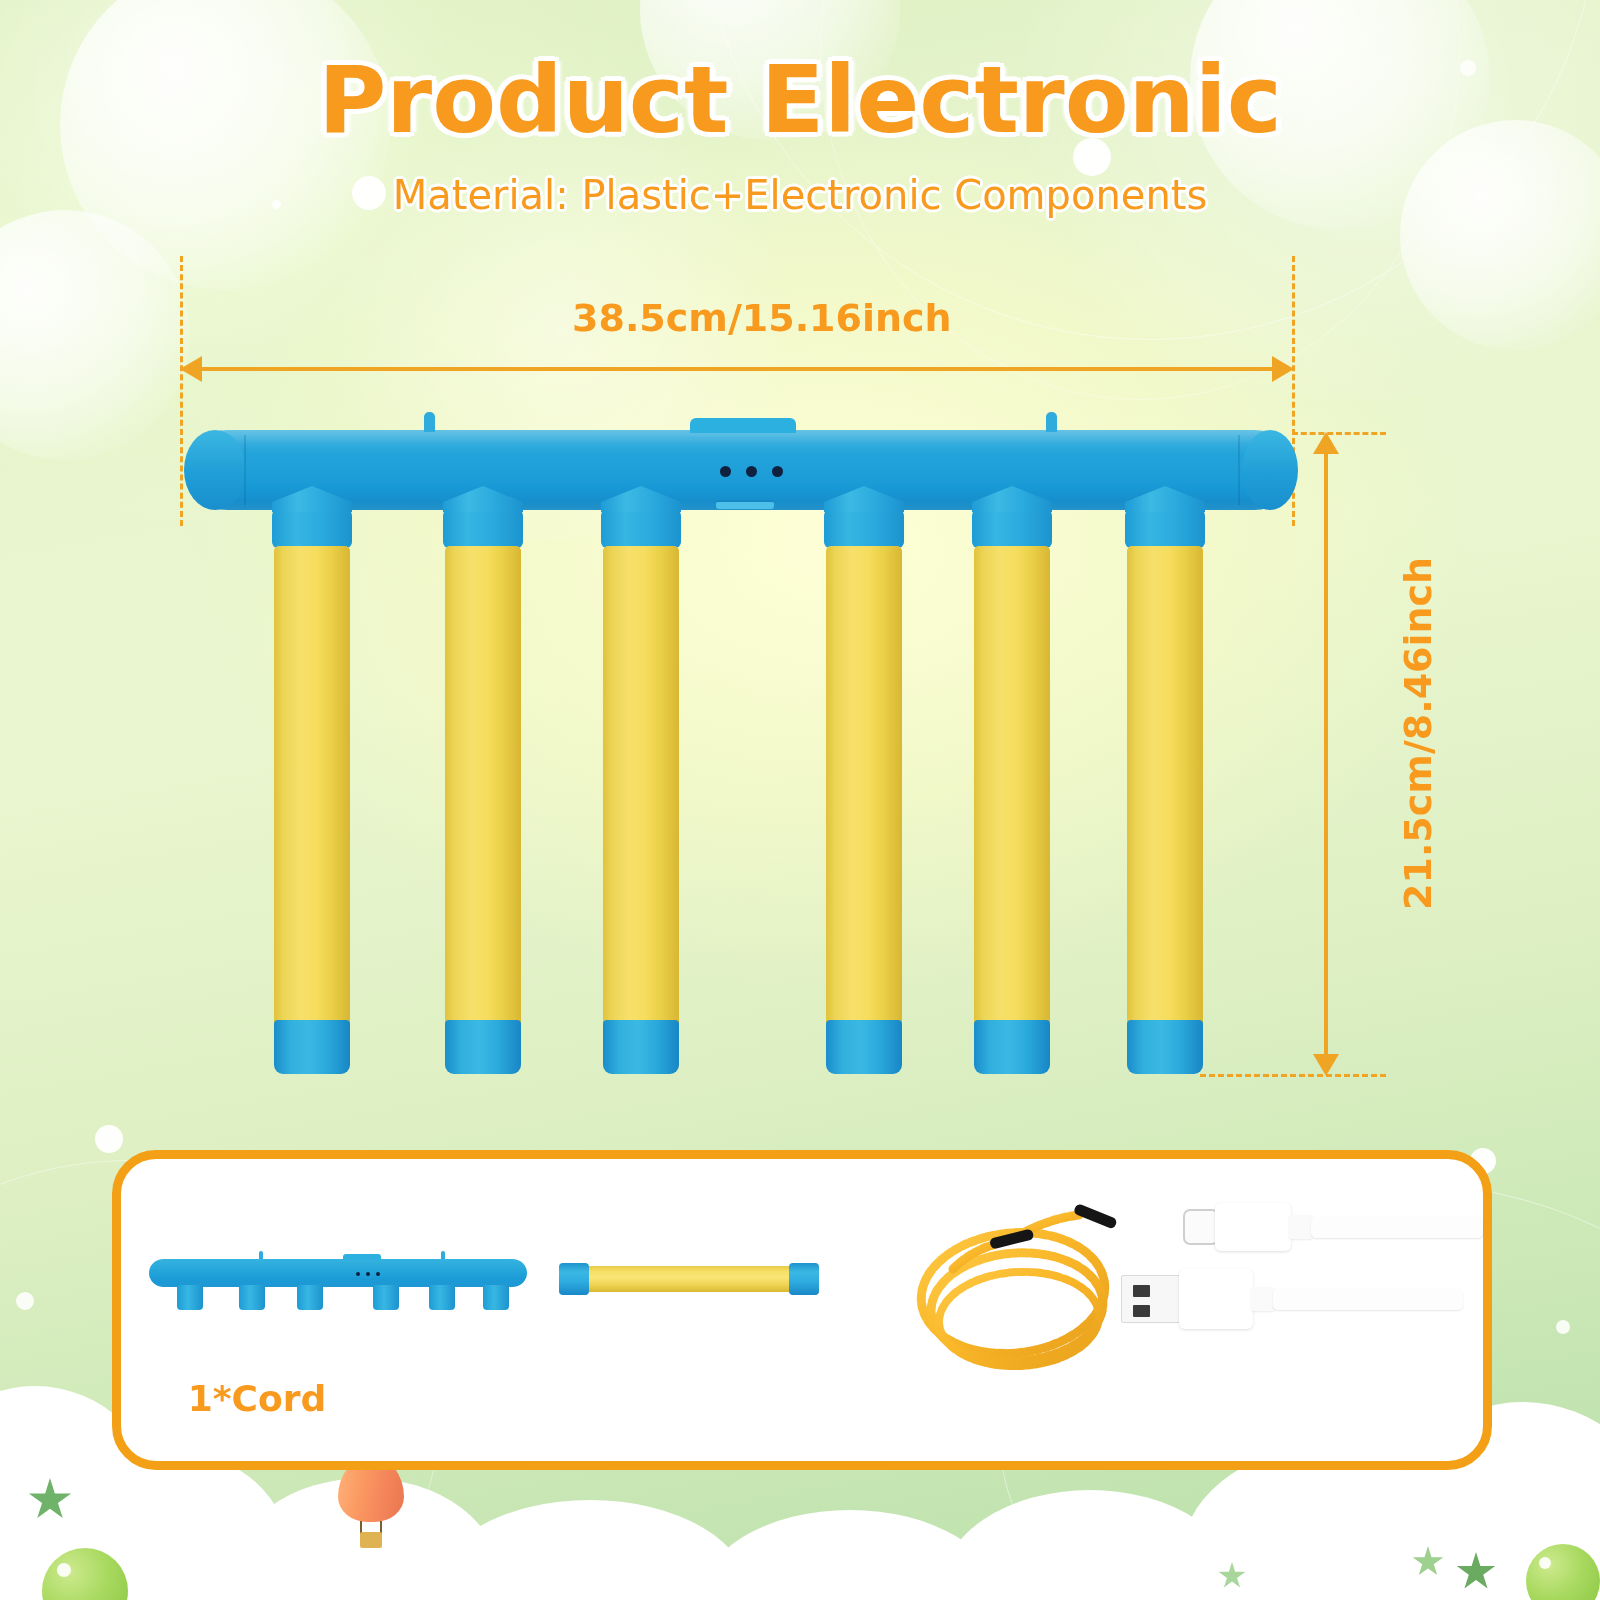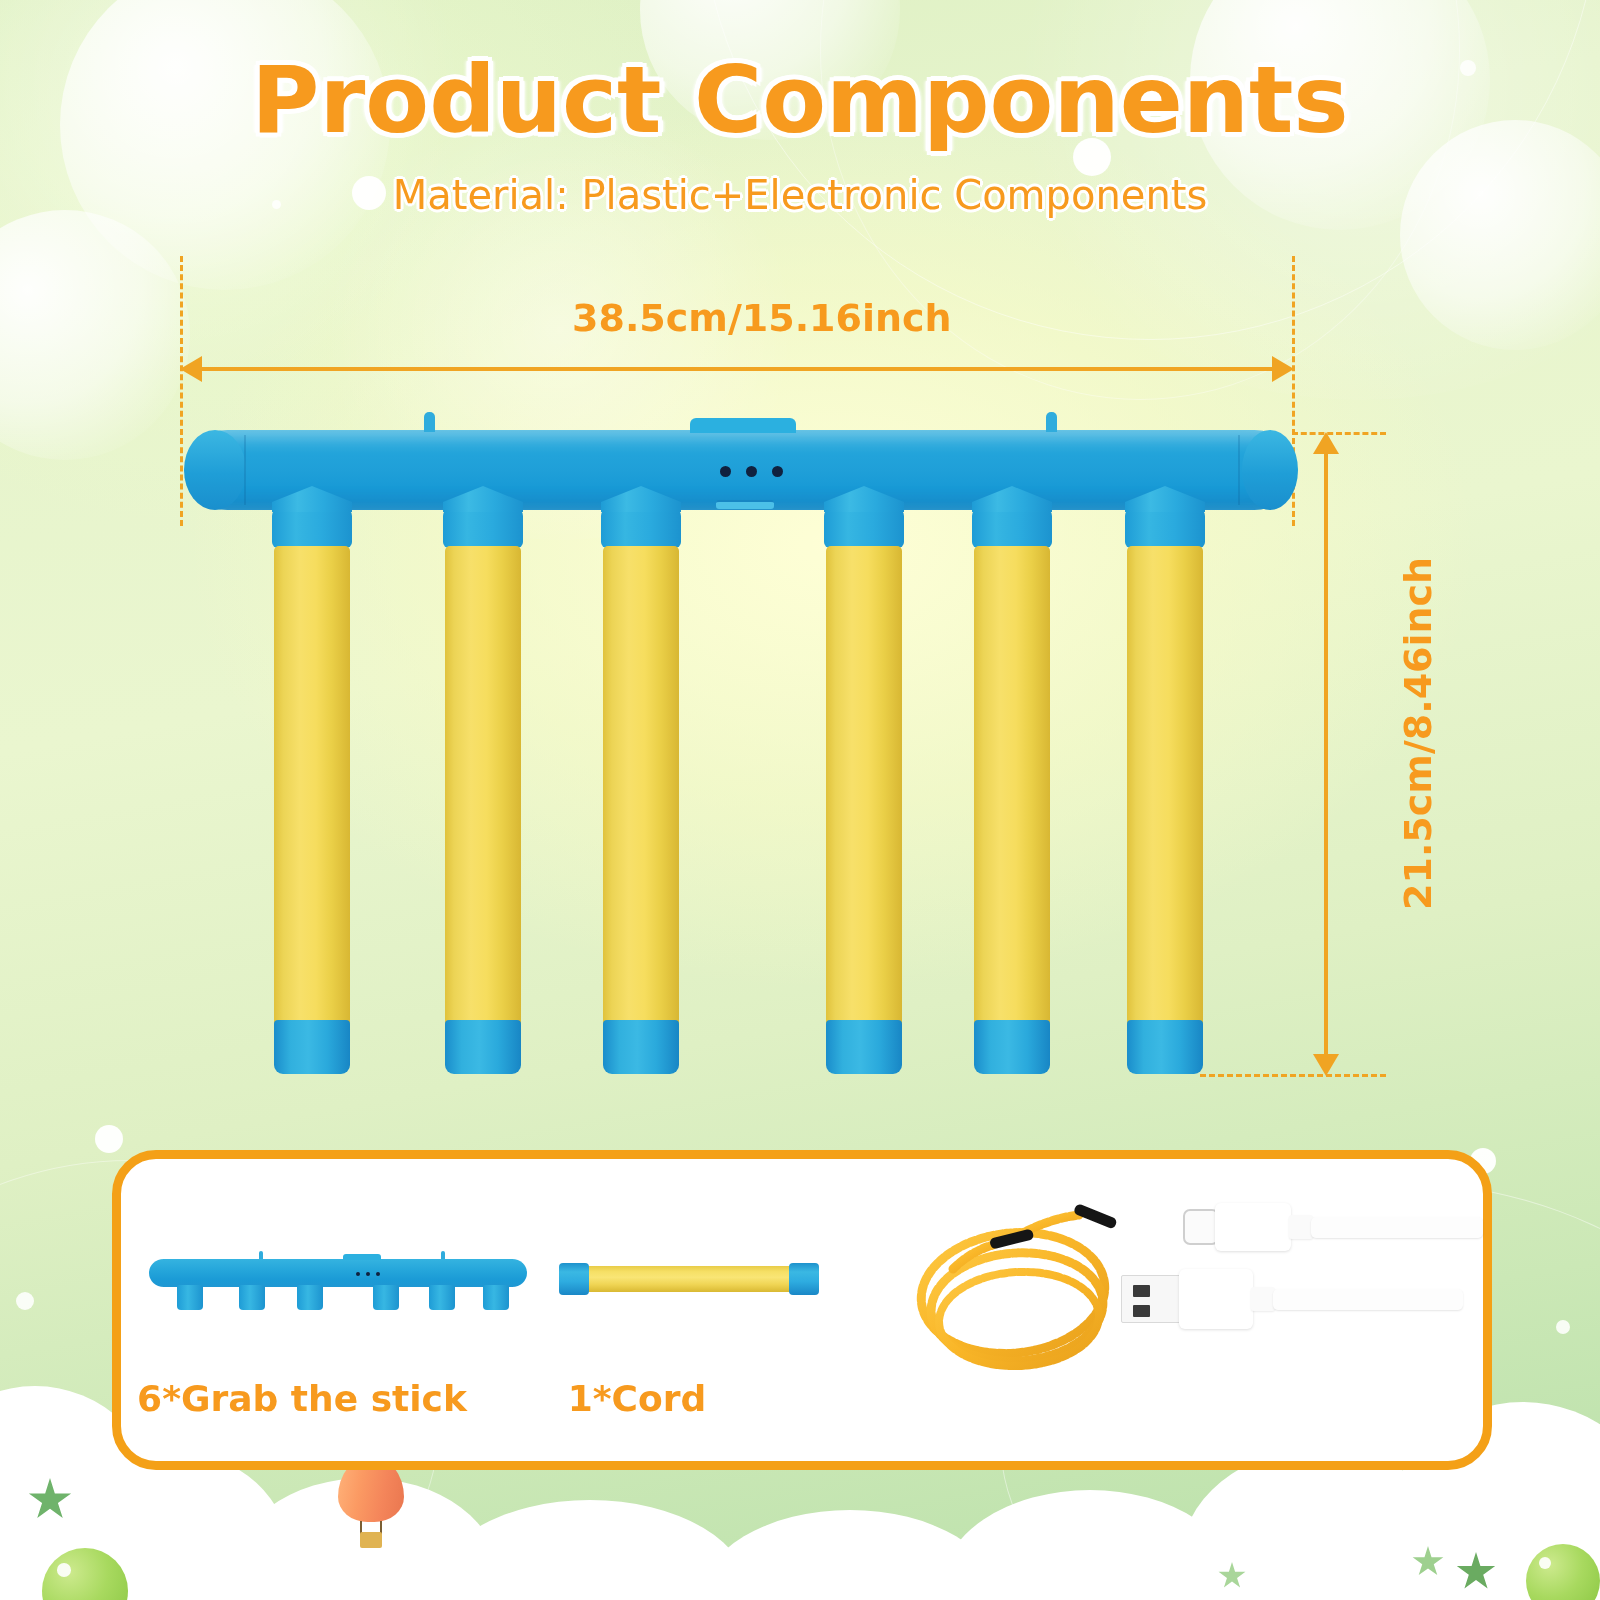--- a/index.html
+++ b/index.html
@@ -437,21 +437,21 @@
     <div class="greenball" style="left:1526px; top:1544px; width:74px; height:74px;"></div>
 
     <div class="balloon" style="left:338px; top:1456px; width:66px; height:92px;">
       <div class="envelope"></div>
       <div class="ropes"></div>
       <div class="basket"></div>
     </div>
   </div>
 
   <div class="header">
-    <div class="title">Product Components</div>
+    <div class="title">Product Electronic</div>
     <div class="subtitle">Material: Plastic+Electronic Components</div>
   </div>
 
   <div>
 
     <div class="vguide" style="left:180px; top:256px; height:270px;"></div>
 
     <div class="vguide" style="left:1292px; top:256px; height:270px;"></div>
 
     <div class="dimline-h" style="left:198px; top:367px; width:1080px;"></div>
@@ -565,18 +565,17 @@
       <div class="usb-tip" style="left:1000px; top:116px; width:62px; height:48px;"></div>
       <div class="usb-pin" style="left:1012px; top:126px; width:17px; height:12px;"></div>
       <div class="usb-pin" style="left:1012px; top:146px; width:17px; height:12px;"></div>
       <div class="cable-head" style="left:1058px; top:110px; width:74px; height:60px;"></div>
       <div class="cable-neck" style="left:1130px; top:128px; width:24px; height:24px;"></div>
       <div class="cable-body" style="left:1152px; top:130px; width:190px; height:21px;"></div>
     </div>
   </div>
 
   <div class="panel-labels" style="left:112px; top:1378px; width:1380px;">
-    <div class="panel-label" style="width:380px;">6*Grab the stick</div>
     <div class="panel-label" style="width:290px;">1*Cord</div>
   </div>
 
 
 </div>
 
 </body></html>

